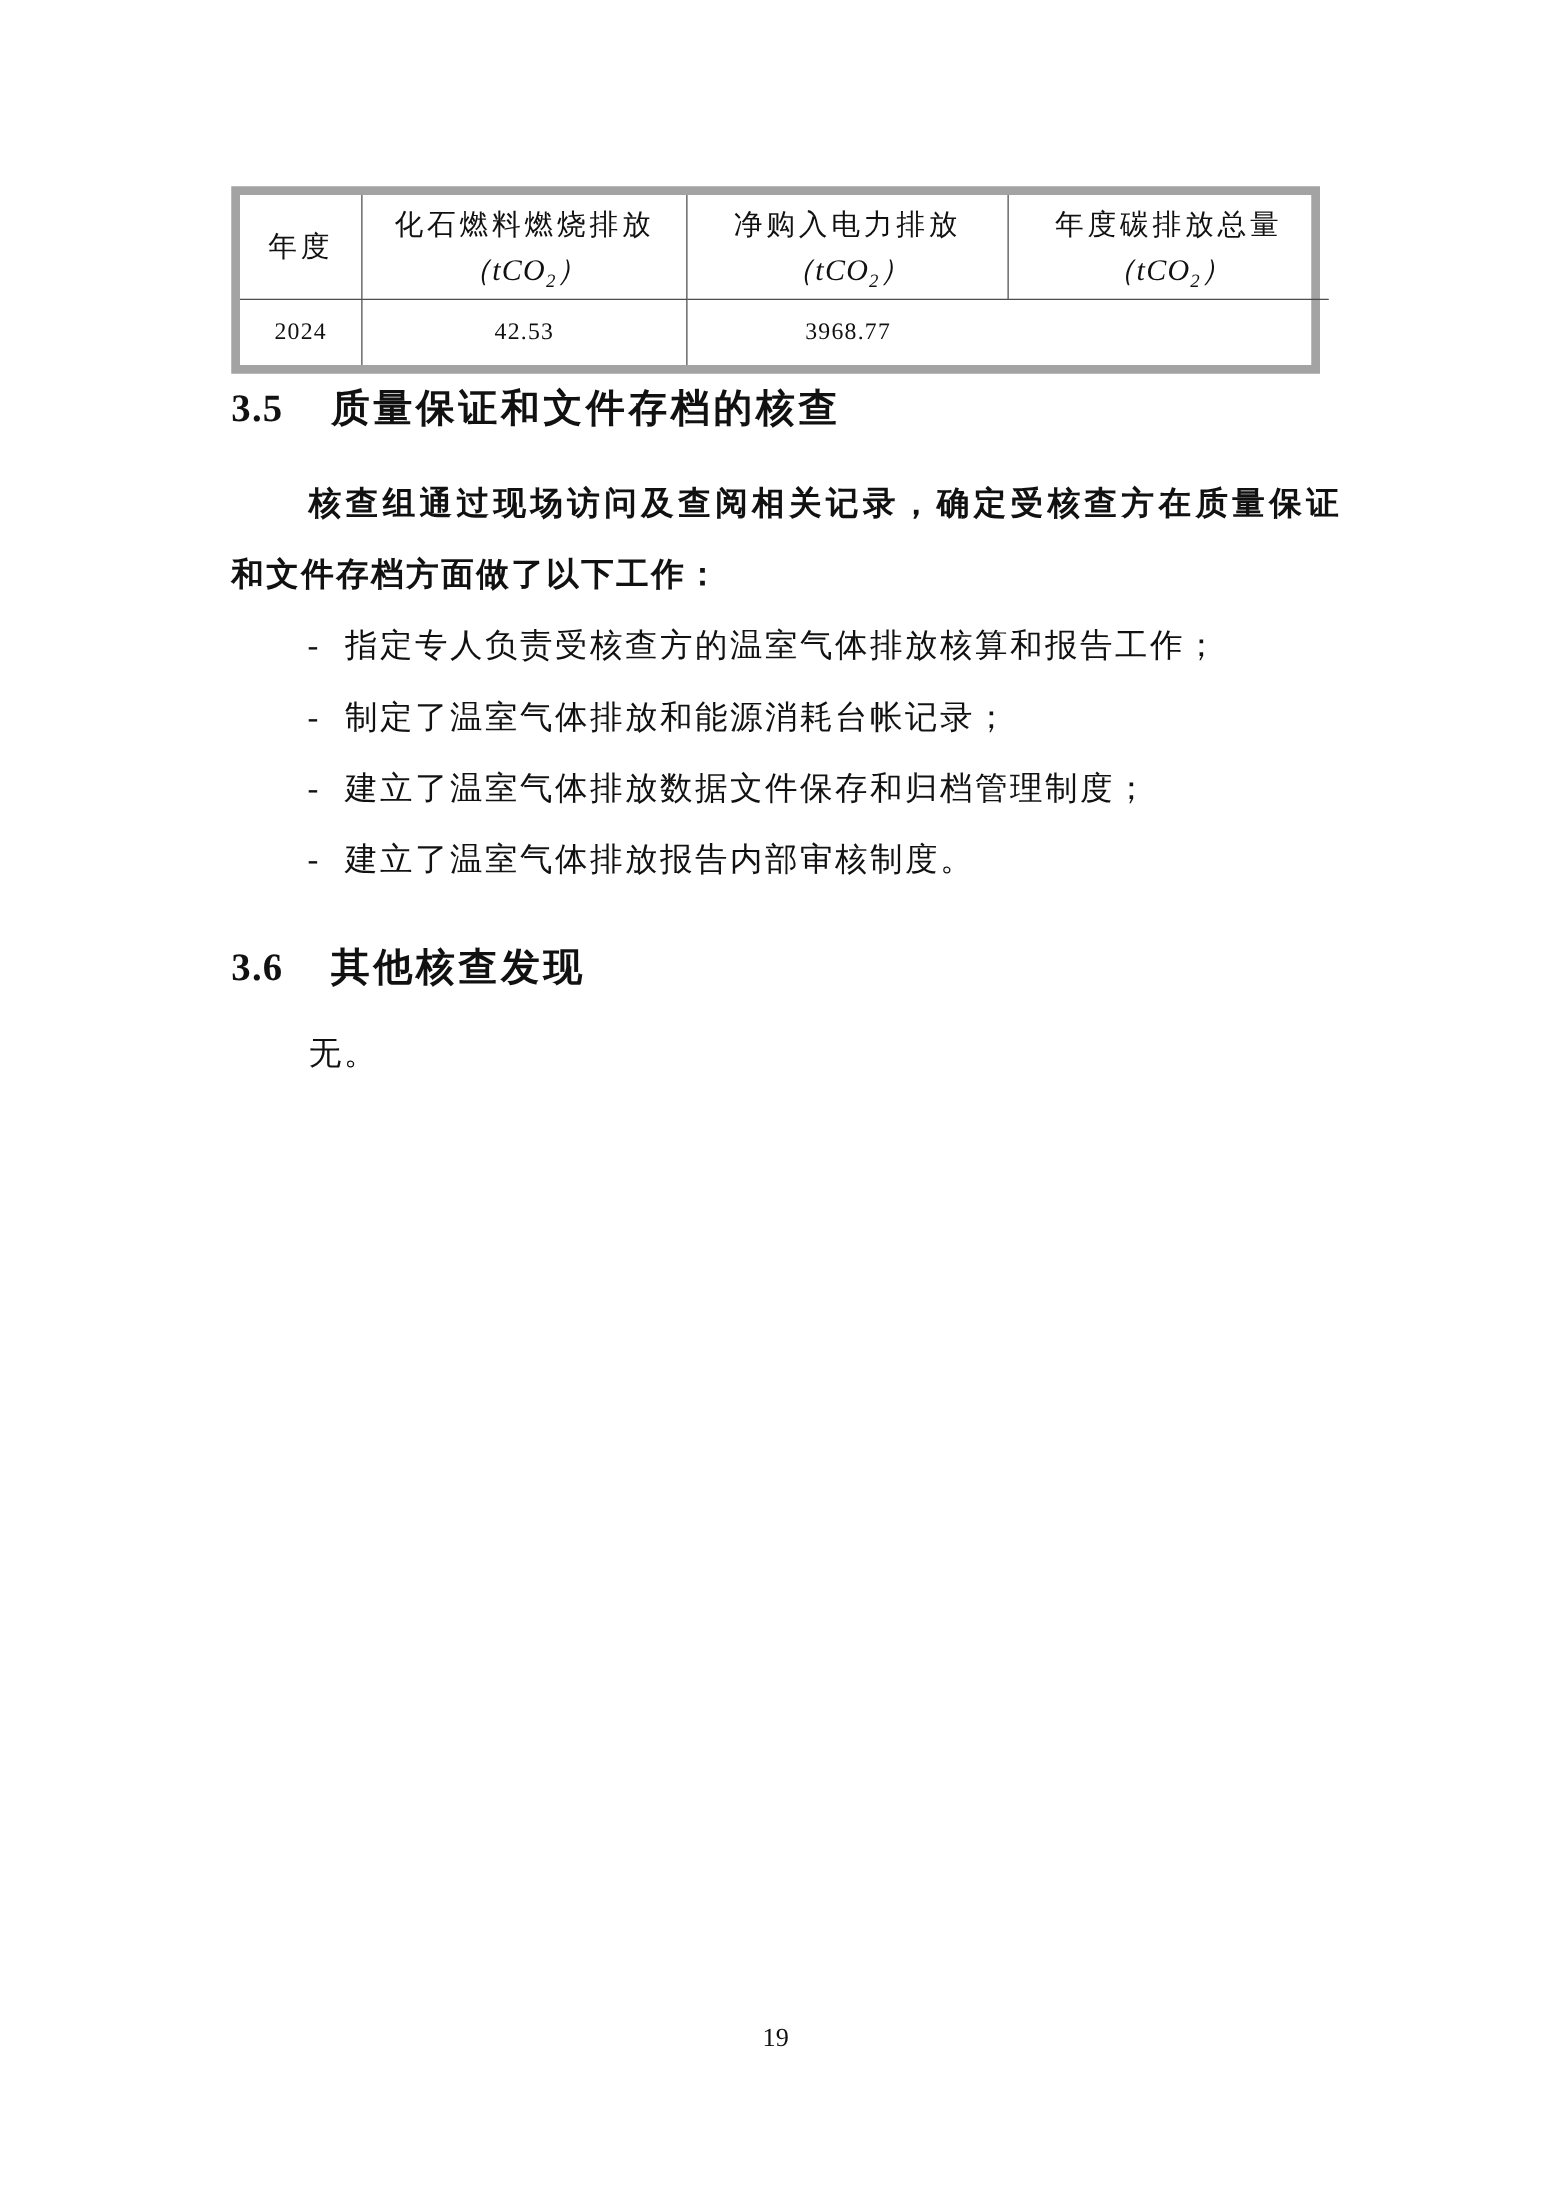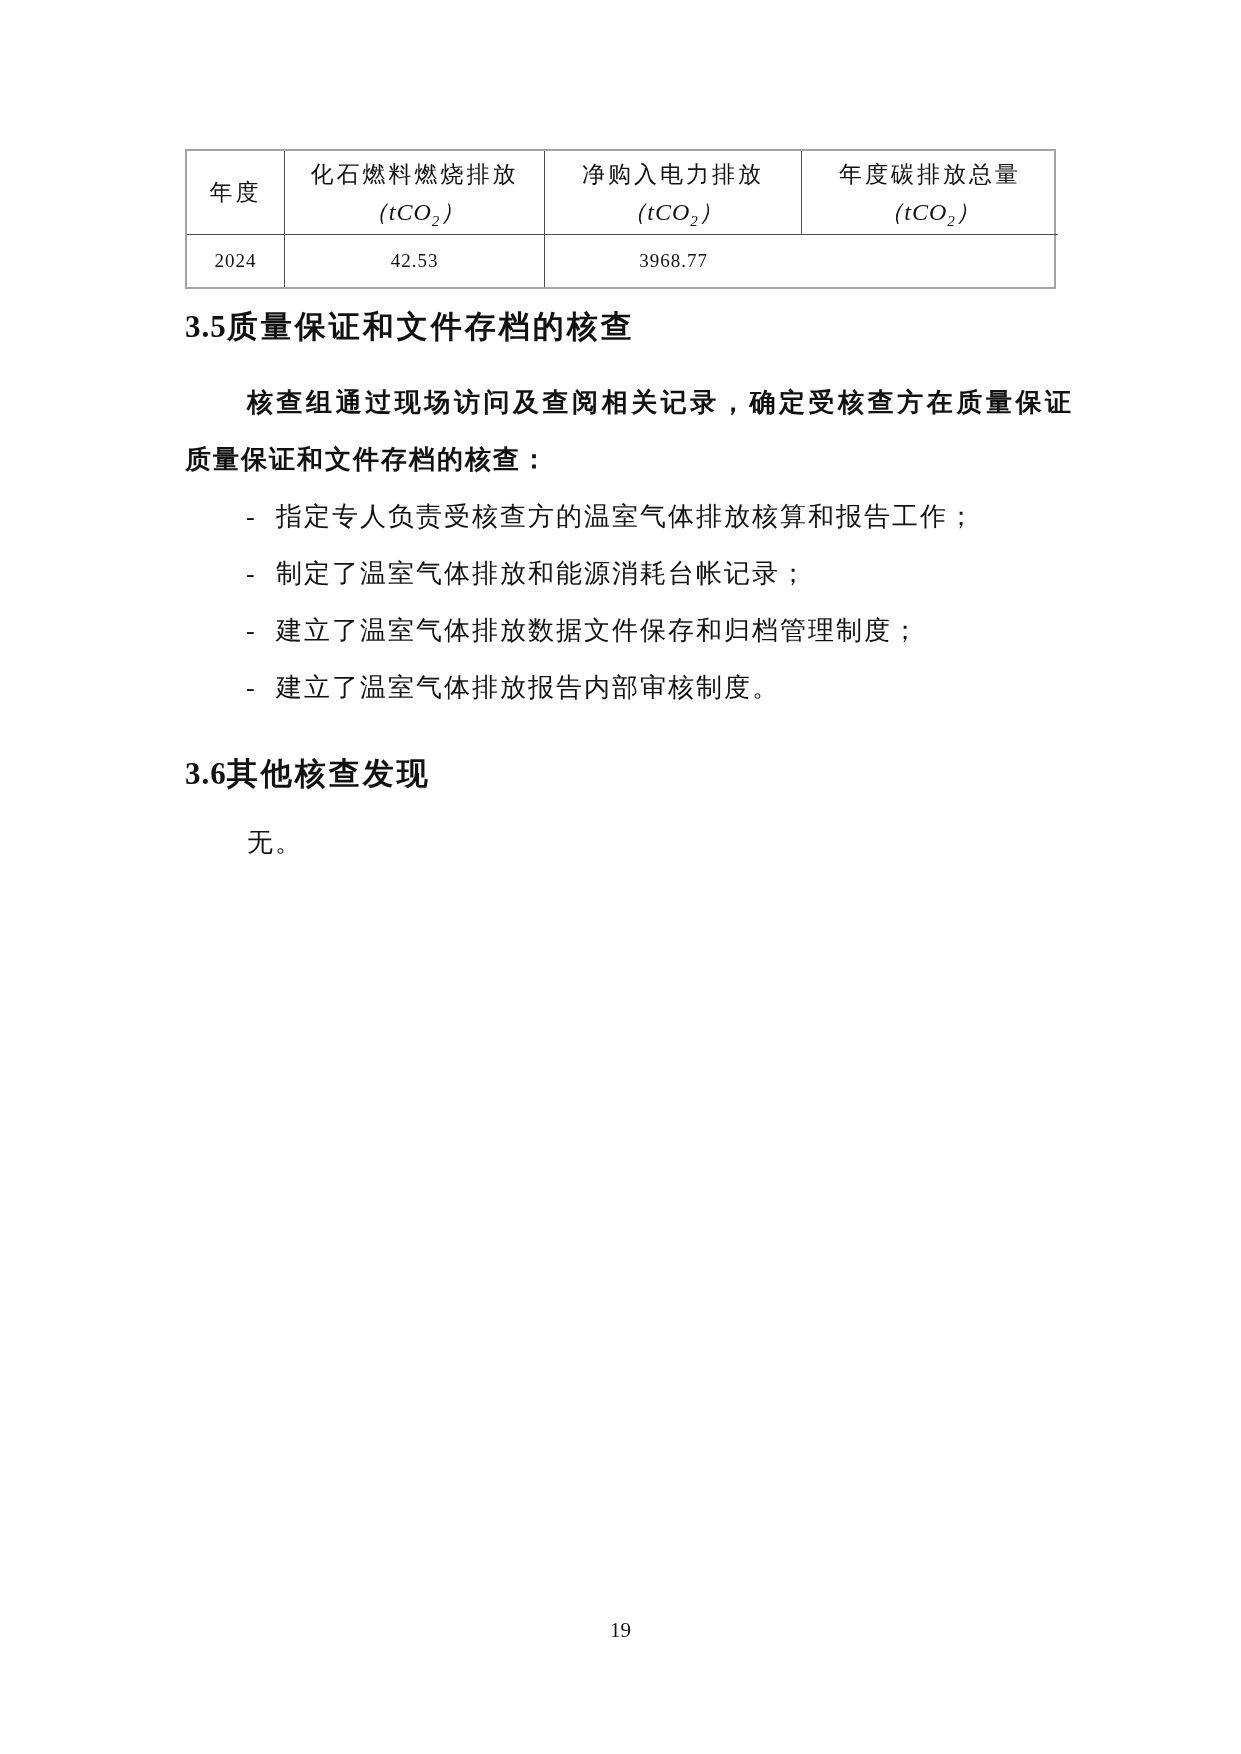--- a/index.html
+++ b/index.html
@@ -21,21 +21,21 @@
 
   
   .emissions-table {
     position: absolute;
     left: 185px;
     top: 149px;
     width: 871px;
     display: grid;
     grid-template-columns: 98px 260px 257px 256px;
     grid-template-rows: 84px 52px;
-    border: 2px solid #a3a3a3;
+    border: 7px solid #a3a3a3;
   }
   .cell {
     border-right: 1px solid #4d4d4d;
     border-bottom: 1px solid #4d4d4d;
     display: flex;
     flex-direction: column;
     align-items: center;
     justify-content: center;
     text-align: center;
   }
@@ -60,21 +60,21 @@
   
   .section-heading {
     position: absolute;
     left: 185px;
     font-weight: bold;
     font-size: 31px;
     line-height: 40px;
     white-space: nowrap;
   }
   .section-heading .h-num { letter-spacing: 1px; }
-  .section-heading .h-title { letter-spacing: 3px; }
+  .section-heading .h-title { margin-left: 38px; letter-spacing: 3px; }
   #heading-35 { top: 307px; }
   #heading-36 { top: 754px; }
 
   
   .body-par {
     position: absolute;
     left: 185px;
     width: 888px;
     font-size: 26px;
     letter-spacing: 2px;
@@ -146,21 +146,21 @@
     <div class="cell last-row data-cell">42.53</div>
     <div class="cell last-row last-col data-cell">3968.77</div>
   </div>
 
   <div class="section-heading" id="heading-35">
     <span class="h-num">3.5</span><span class="h-title">质量保证和文件存档的核查</span>
   </div>
 
   <div class="body-par" id="paragraph-35">
     <div class="par-line-first">核查组通过现场访问及查阅相关记录，确定受核查方在质量保证</div>
-    <div class="par-line">质量保证和文件存档的核查：</div>
+    <div class="par-line">和文件存档方面做了以下工作：</div>
   </div>
 
   <div class="bullet-list">
     <div class="bullet-item">
         <span class="bullet-marker">-</span>
         <span class="bullet-text">指定专人负责受核查方的温室气体排放核算和报告工作；</span>
       </div>
     <div class="bullet-item">
         <span class="bullet-marker">-</span>
         <span class="bullet-text">制定了温室气体排放和能源消耗台帐记录；</span>

